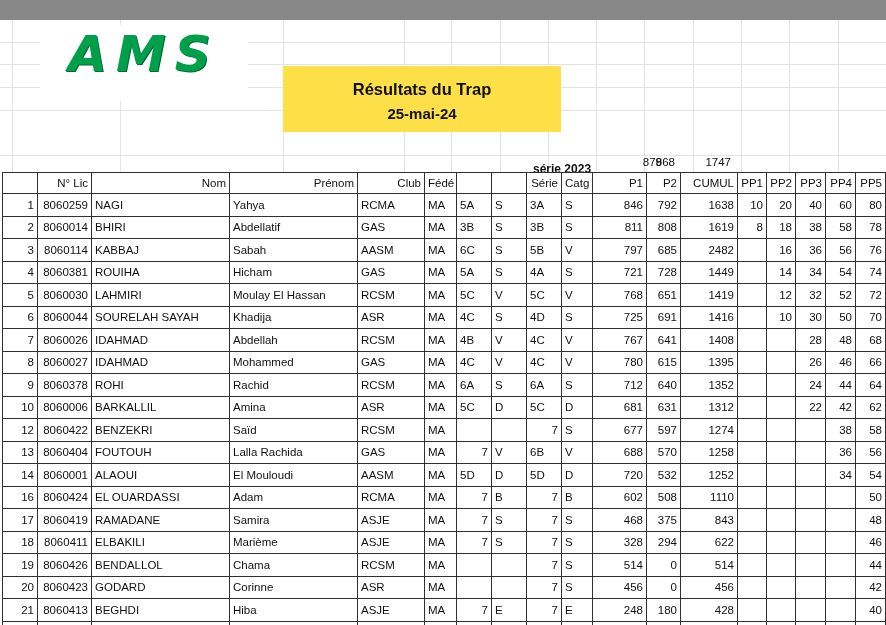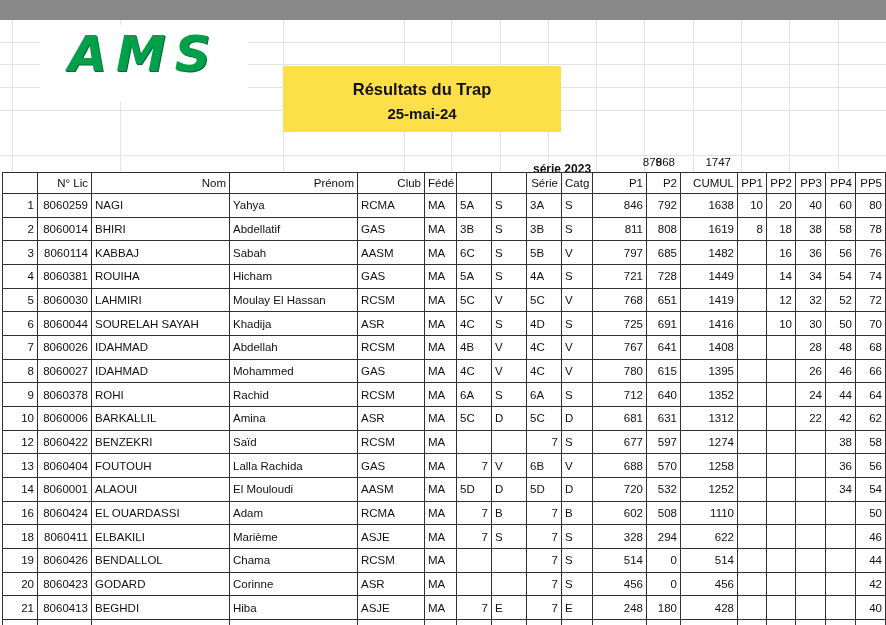--- a/index.html
+++ b/index.html
@@ -169,21 +169,21 @@
           <td>KABBAJ</td>
           <td>Sabah</td>
           <td>AASM</td>
           <td>MA</td>
           <td>6C</td>
           <td>S</td>
           <td>5B</td>
           <td>V</td>
           <td class="num">797</td>
           <td class="num">685</td>
-          <td class="num">1482</td>
+          <td class="num">2482</td>
           <td></td>
           <td class="num">16</td>
           <td class="num">36</td>
           <td class="num">56</td>
           <td class="num">76</td>
         </tr>
         <tr>
           <td class="num">4</td>
           <td class="num">8060381</td>
           <td>ROUIHA</td>
@@ -397,20 +397,40 @@
           <td class="num">602</td>
           <td class="num">508</td>
           <td class="num">1110</td>
           <td></td>
           <td></td>
           <td></td>
           <td></td>
           <td class="num">50</td>
         </tr>
         <tr>
+          <td class="num">17</td>
+          <td class="num">8060419</td>
+          <td>RAMADANE</td>
+          <td>Samira</td>
+          <td>ASJE</td>
+          <td>MA</td>
+          <td class="num">7</td>
+          <td>S</td>
+          <td class="num">7</td>
+          <td>S</td>
+          <td class="num">468</td>
+          <td class="num">375</td>
+          <td class="num">843</td>
+          <td></td>
+          <td></td>
+          <td></td>
+          <td></td>
+          <td class="num">48</td>
+        </tr>
+        <tr>
           <td class="num">18</td>
           <td class="num">8060411</td>
           <td>ELBAKILI</td>
           <td>Marième</td>
           <td>ASJE</td>
           <td>MA</td>
           <td class="num">7</td>
           <td>S</td>
           <td class="num">7</td>
           <td>S</td>

